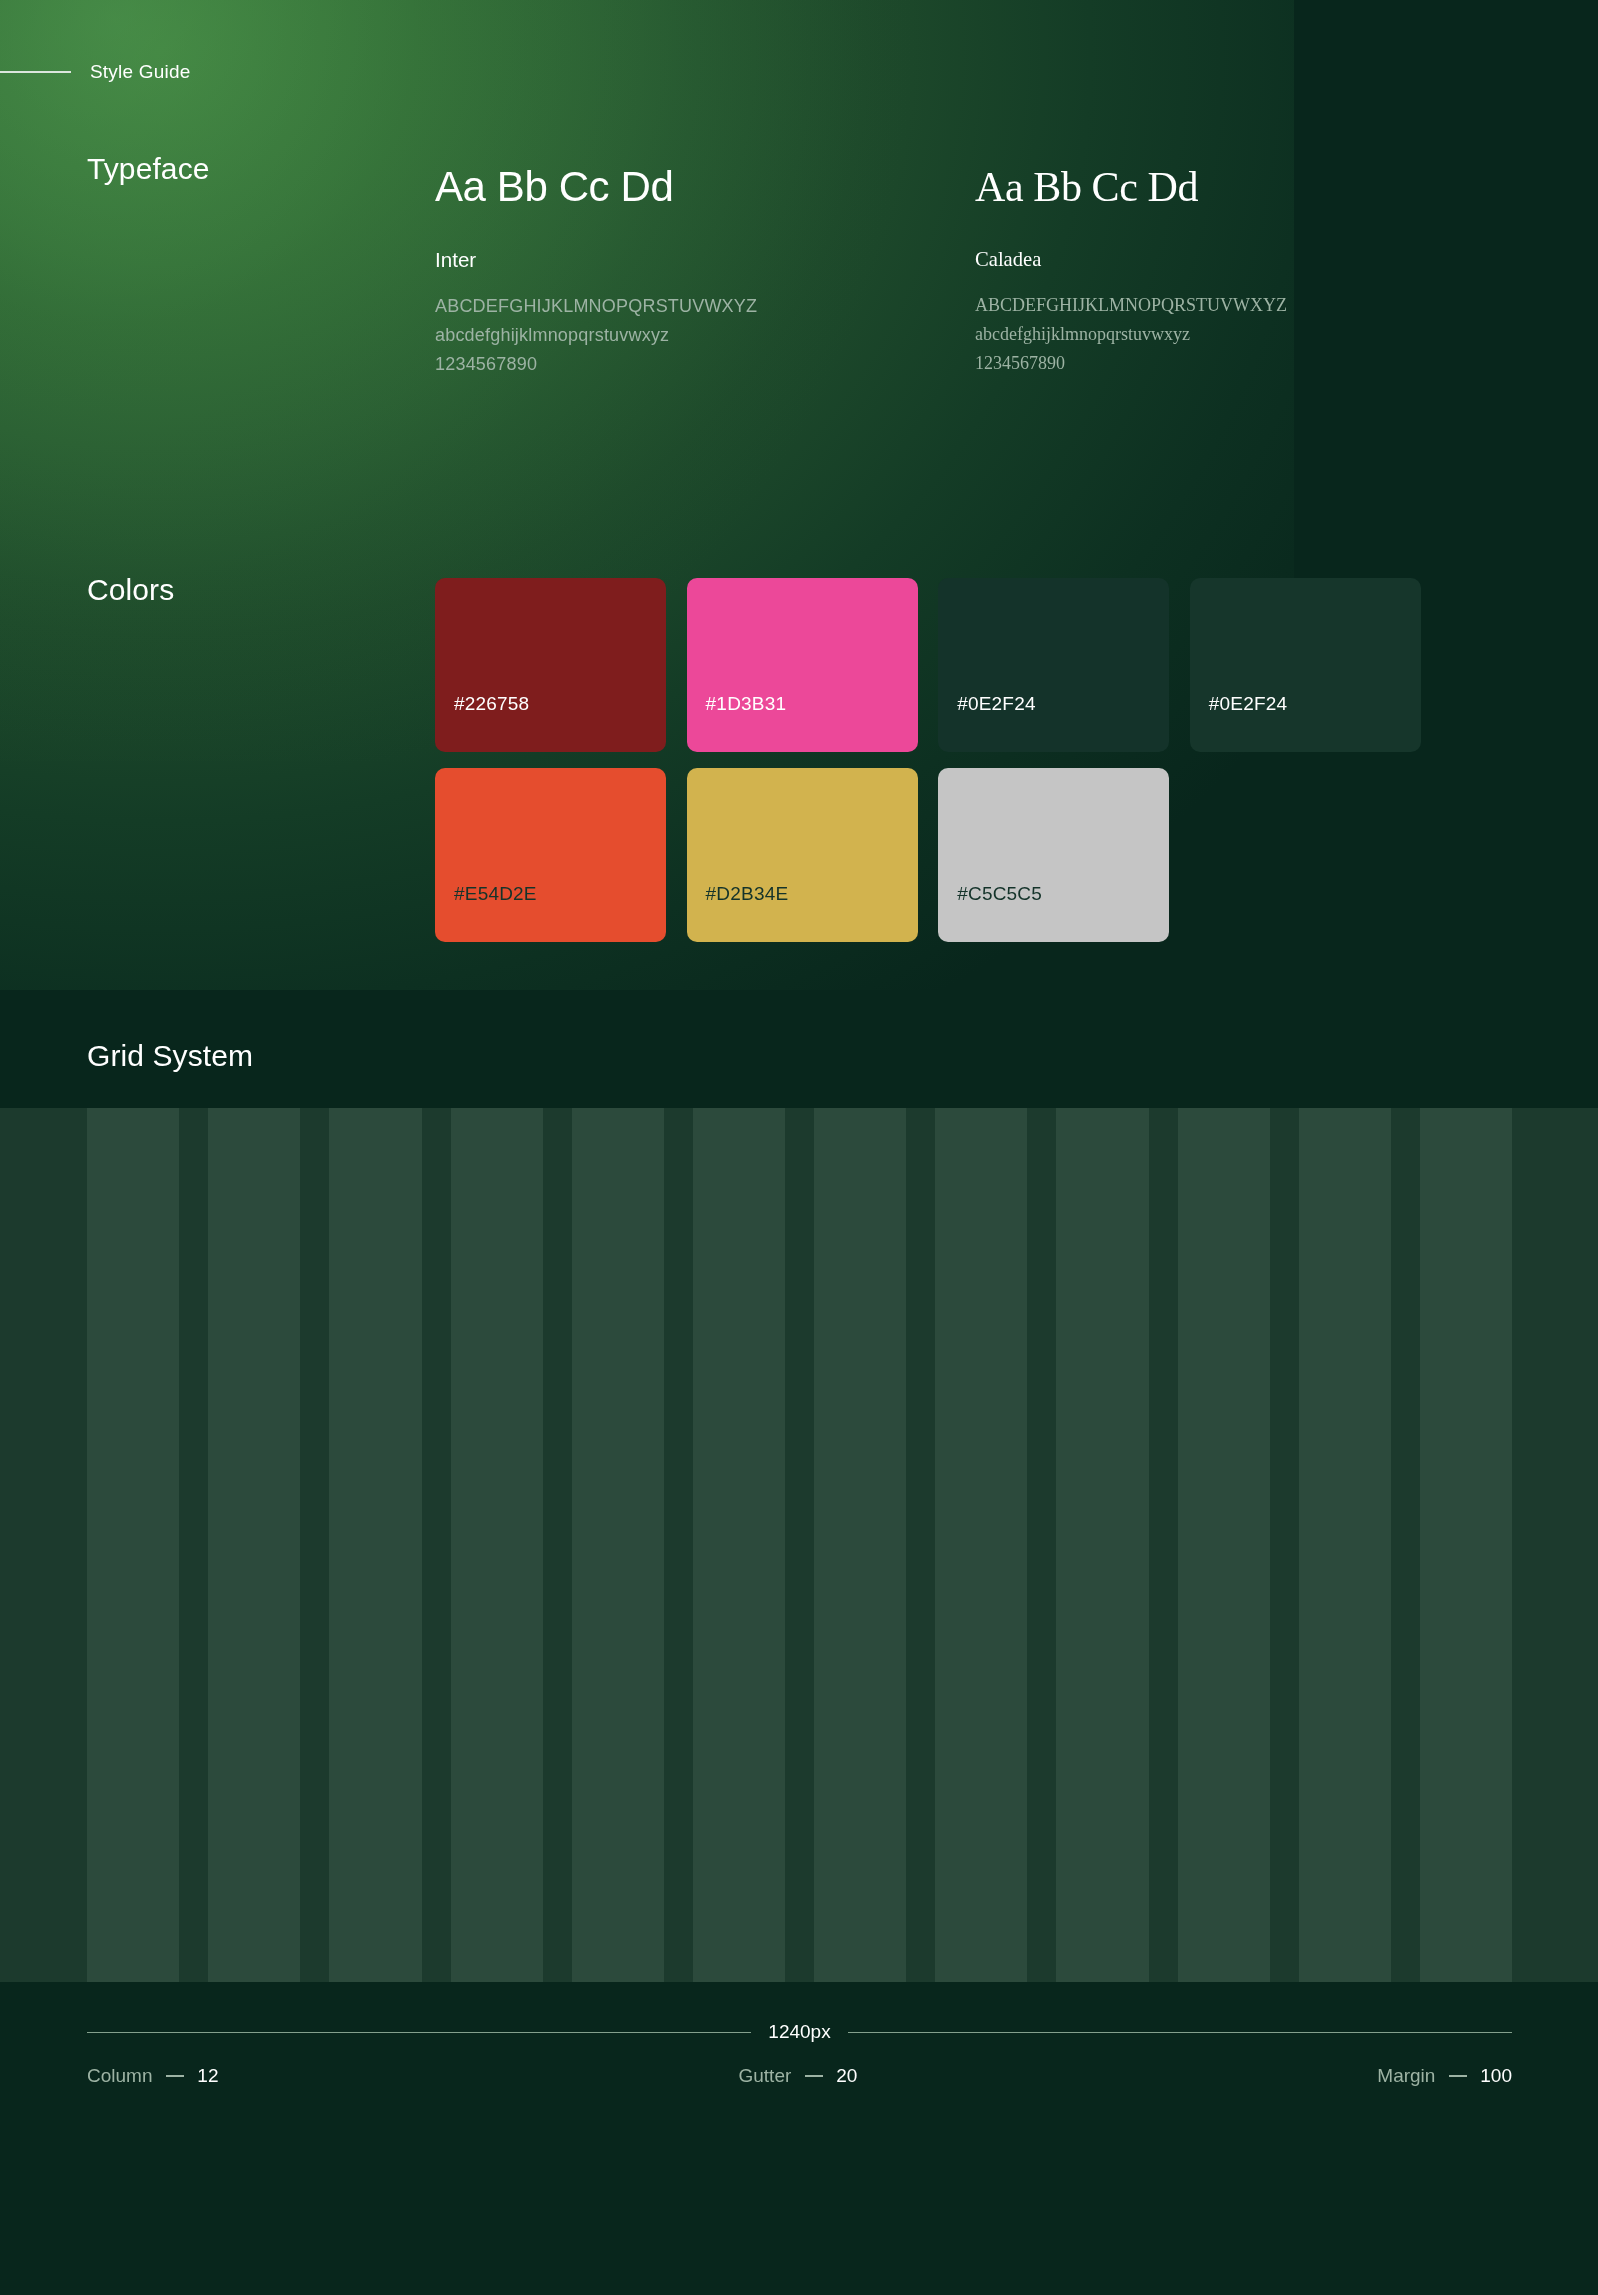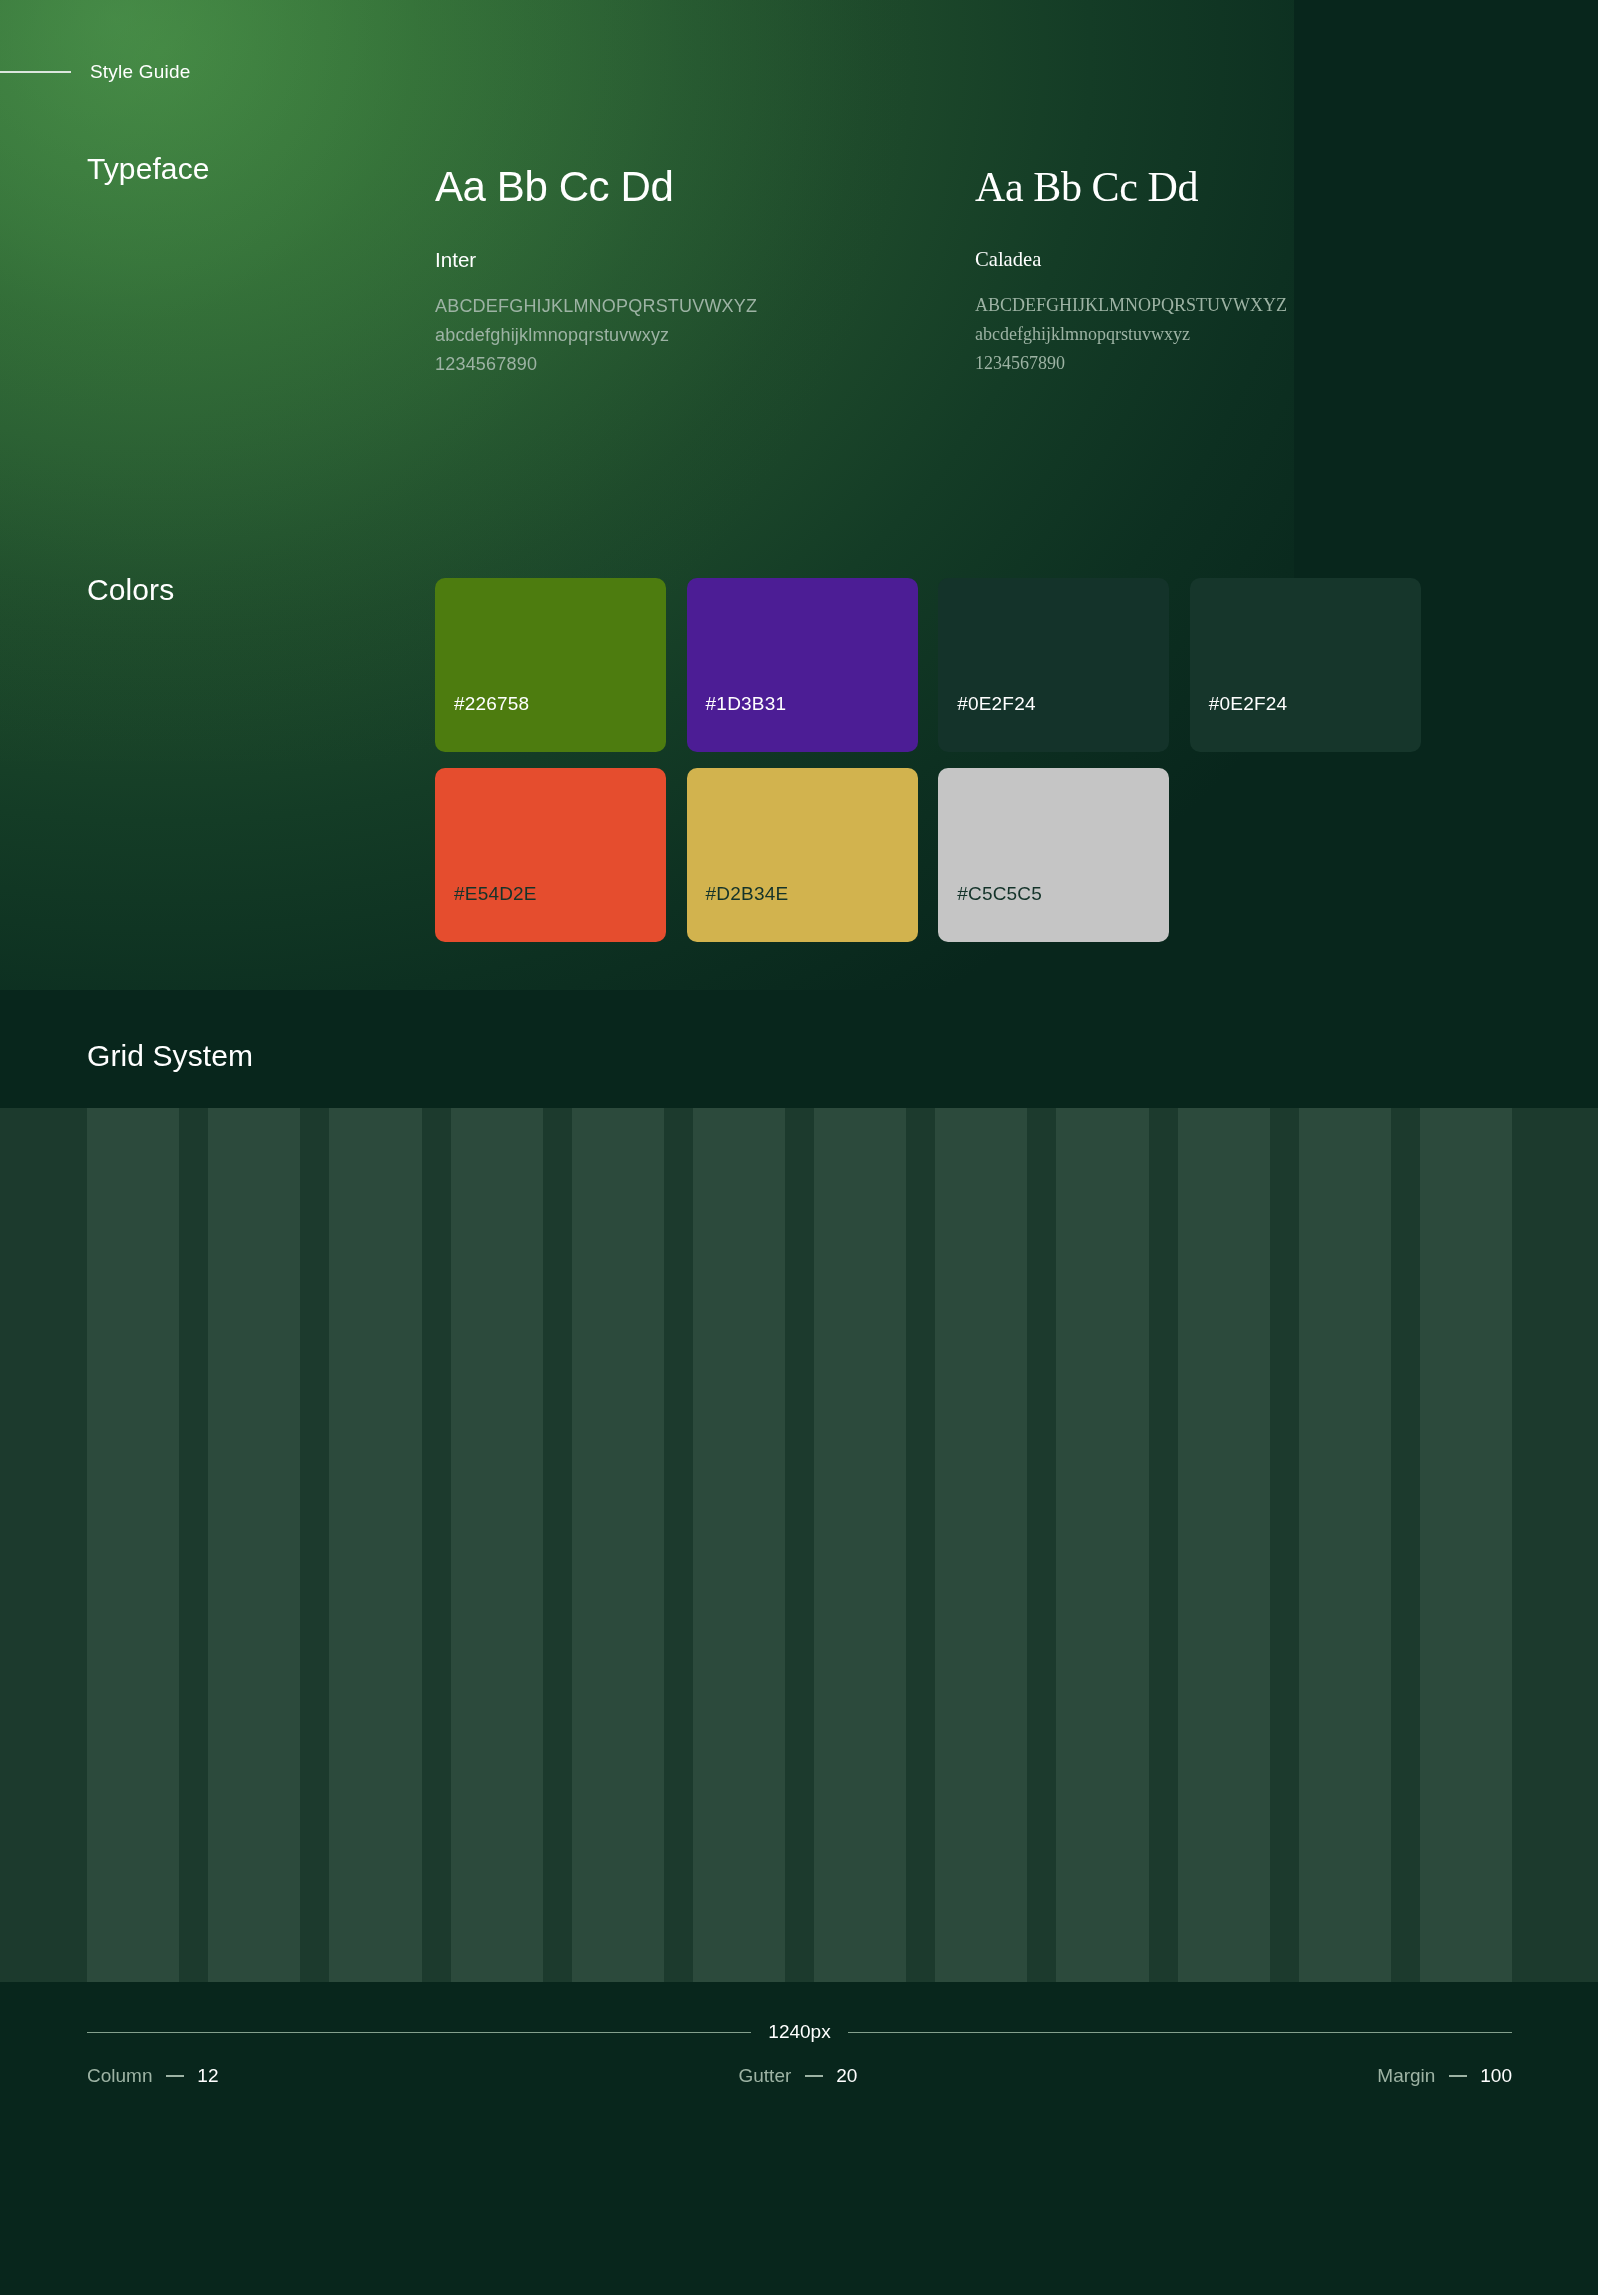--- a/index.html
+++ b/index.html
@@ -221,24 +221,24 @@
     <div class="type-sample">Aa Bb Cc Dd</div>
     <div class="type-name">Caladea</div>
     <div class="type-glyphs">
       <div>ABCDEFGHIJKLMNOPQRSTUVWXYZ</div>
       <div>abcdefghijklmnopqrstuvwxyz</div>
       <div>1234567890</div>
     </div>
   </div>
 
   <div class="swatch-grid" id="swatch-grid">
-      <div class="swatch" style="background: #4d7c0f; padding-left: 36px;">
+      <div class="swatch" style="background: #7f1d1d; padding-left: 36px;">
         <div class="swatch-label" style="color: rgb(255, 255, 255);">#226758</div>
       </div>
-      <div class="swatch" style="background: #4c1d95;">
+      <div class="swatch" style="background: #ec4899;">
         <div class="swatch-label" style="color: rgb(255, 255, 255);">#1D3B31</div>
       </div>
       <div class="swatch" style="background: rgb(20, 51, 42);">
         <div class="swatch-label" style="color: rgb(255, 255, 255);">#0E2F24</div>
       </div>
       <div class="swatch" style="background: rgb(22, 54, 43);">
         <div class="swatch-label" style="color: rgb(255, 255, 255);">#0E2F24</div>
       </div>
       <div class="swatch" style="background: rgb(229, 77, 46);">
         <div class="swatch-label" style="color: rgb(20, 51, 42);">#E54D2E</div>

